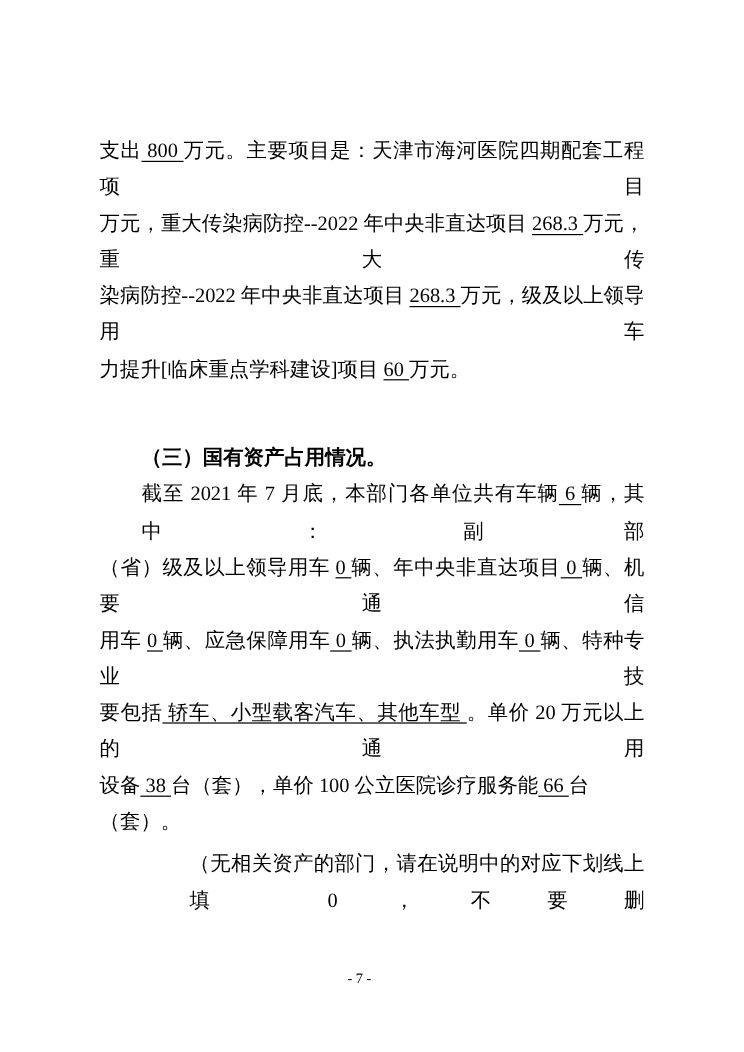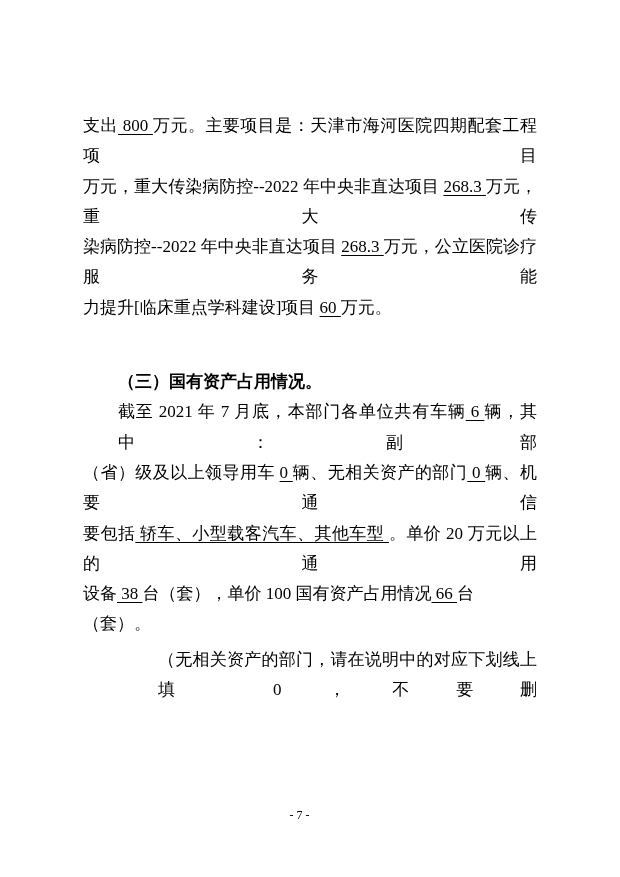--- a/index.html
+++ b/index.html
@@ -55,31 +55,32 @@
   }
 </style>
 </head>
 <body>
 
 <div class="page">
   <div class="doc-body">
       <div class="para body">
         <div class="line just"><span>支出</span><span class="u"> 800 </span><span>万元。主要项目是：天津市海河医院四期配套工程项目</span></div>
         <div class="line just"><span>万元，重大传染病防控--2022 年中央非直达项目 </span><span class="u">268.3 </span><span>万元，重大传</span></div>
-        <div class="line just"><span>染病防控--2022 年中央非直达项目 </span><span class="u">268.3 </span><span>万元，公立医院诊疗服务能</span></div>
+        <div class="line just"><span>染病防控--2022 年中央非直达项目 </span><span class="u">268.3 </span><span>万元，级及以上领导用车</span></div>
         <div class="line"><span>力提升[临床重点学科建设]项目 </span><span class="u">60 </span><span>万元。</span></div>
       </div>
       <div class="para heading">
         <div class="line indent"><span>（三）国有资产占用情况。</span></div>
       </div>
       <div class="para body">
         <div class="line just indent"><span>截至 2021 年 7 月底，本部门各单位共有车辆</span><span class="u"> 6 </span><span>辆，其中：副部</span></div>
-        <div class="line just"><span>（省）级及以上领导用车 </span><span class="u">0 </span><span>辆、无相关资产的部门</span><span class="u"> 0 </span><span>辆、机要通信</span></div>
+        <div class="line just"><span>（省）级及以上领导用车 </span><span class="u">0 </span><span>辆、年中央非直达项目</span><span class="u"> 0 </span><span>辆、机要通信</span></div>
+        <div class="line just"><span>用车 </span><span class="u">0 </span><span>辆、应急保障用车</span><span class="u"> 0 </span><span>辆、执法执勤用车</span><span class="u"> 0 </span><span>辆、特种专业技</span></div>
         <div class="line just"><span>要包括</span><span class="u"> 轿车、小型载客汽车、其他车型 </span><span>。单价 20 万元以上的通用</span></div>
-        <div class="line"><span>设备</span><span class="u"> 38 </span><span>台（套），单价 100 国有资产占用情况</span><span class="u"> 66 </span><span>台（套）。</span></div>
+        <div class="line"><span>设备</span><span class="u"> 38 </span><span>台（套），单价 100 公立医院诊疗服务能</span><span class="u"> 66 </span><span>台（套）。</span></div>
       </div>
       <div class="para note">
         <div class="line just indent"><span>（无相关资产的部门，请在说明中的对应下划线上填 0，不要删</span></div>
       </div>
       <div class="para heading">
         <div class="line indent"></div>
       </div>
     </div>
   <div class="page-number">- 7 -</div>
 </div>

